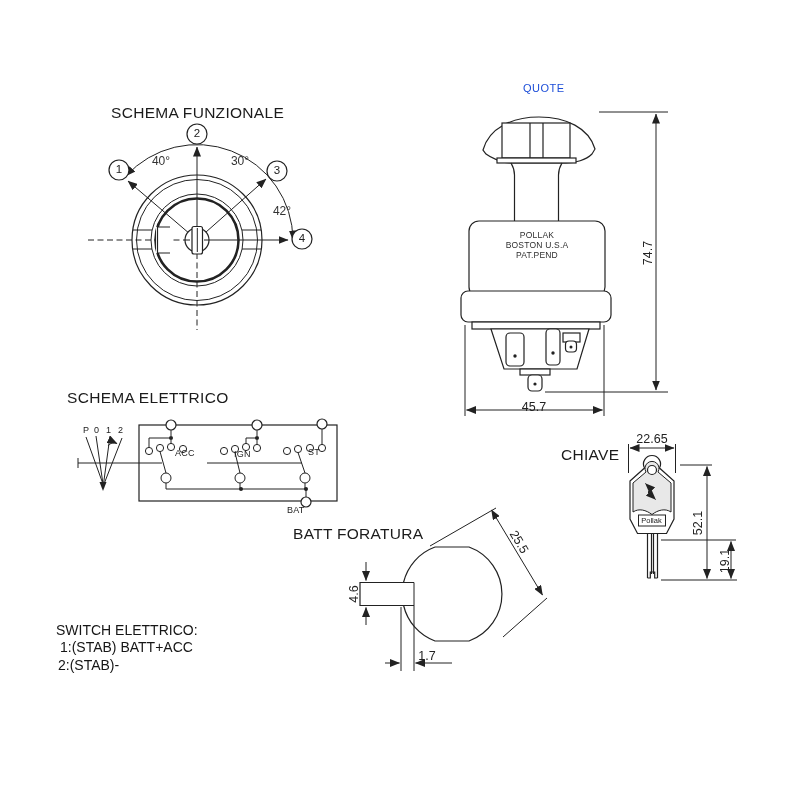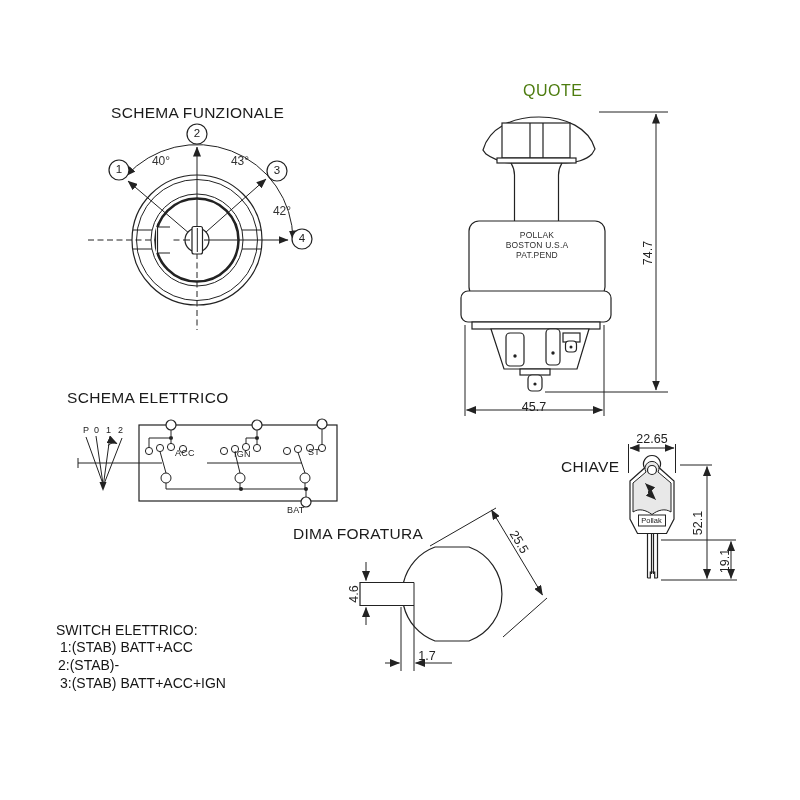--- a/index.html
+++ b/index.html
@@ -1,19 +1,19 @@
 <!DOCTYPE html>
 <html><head>
 <meta charset="utf-8">
 <style>
   html,body{margin:0;padding:0;background:#fff;}
   #canvas{position:relative;width:800px;height:800px;background:#ffffff;overflow:hidden;
           font-family:"Liberation Sans", sans-serif;}
   .t15{position:absolute;font-size:15.5px;color:#1b1b1b;letter-spacing:.3px;white-space:nowrap;text-align:center;}
-  .t16{position:absolute;font-size:16px;color:#4d7c0f;letter-spacing:.5px;white-space:nowrap;}
+  .t16{position:absolute;font-size:11px;color:#1d4ed8;letter-spacing:.5px;white-space:nowrap;}
   .sp{position:absolute;font-size:14px;color:#161616;white-space:nowrap;}
   .pnum{position:absolute;width:20px;text-align:center;font-size:11.5px;color:#222;}
   .ang{position:absolute;width:24px;text-align:center;font-size:12px;color:#333;white-space:nowrap;}
   .elbl{position:absolute;font-size:9px;color:#222;letter-spacing:.2px;white-space:nowrap;margin-top:20px;}
   .plbl{position:absolute;font-size:9px;color:#222;}
   .dimlbl{position:absolute;font-size:12.5px;color:#222;text-align:center;white-space:nowrap;width:40px;}
   .bodyline{position:absolute;width:100px;left:487px;text-align:center;font-size:8.5px;color:#2e2e2e;letter-spacing:.2px;}
   .brand{position:absolute;left:638px;top:516px;width:27px;text-align:center;font-size:7.5px;color:#222;}
   svg{position:absolute;left:0;top:0;}
   .ln{stroke:#222;fill:none;stroke-width:1.2;}
@@ -176,30 +176,30 @@
       <path class="dim" d="M366,625 V607.5" marker-end="url(#arr)"></path>
 
       <path class="dim" d="M430,546 L496,508 M503,637 L547,598"></path>
       <path class="dim" d="M491.5,510 L542.5,595" marker-start="url(#arr)" marker-end="url(#arr)"></path>
     </g>
   </svg>
 
   <div class="t15" style="left:111px;top:104px">SCHEMA FUNZIONALE</div>
   <div class="t16" style="left:523px;top:82px">QUOTE</div>
   <div class="t15" style="left:67px;top:389px">SCHEMA ELETTRICO</div>
-  <div class="t15" style="left:561px;top:458px">CHIAVE</div>
-  <div class="t15" style="left:293px;top:525px">DIMA FORATURA</div>
+  <div class="t15" style="left:561px;top:446px">CHIAVE</div>
+  <div class="t15" style="left:293px;top:525px">BATT FORATURA</div>
 
   <span class="pnum" style="left:109px;top:163px">1</span>
   <span class="pnum" style="left:187px;top:127px">2</span>
   <span class="pnum" style="left:267px;top:164px">3</span>
   <span class="pnum" style="left:292px;top:232px">4</span>
 
   <span class="ang" style="left:149px;top:154px">40°</span>
-  <span class="ang" style="left:228px;top:154px">43°</span>
+  <span class="ang" style="left:228px;top:154px">30°</span>
   <span class="ang" style="left:270px;top:204px">42°</span>
 
   <span class="bodyline" style="top:230px">POLLAK</span>
   <span class="bodyline" style="top:240px">BOSTON U.S.A</span>
   <span class="bodyline" style="top:250px">PAT.PEND</span>
 
   <span class="dimlbl" style="left:628px;top:246px;transform:rotate(-90deg)">74.7</span>
   <span class="dimlbl" style="left:514px;top:400px">45.7</span>
 
   <span class="elbl" style="left:175px;top:428px">ACC</span>
@@ -216,15 +216,14 @@
   <span class="dimlbl" style="left:678px;top:516px;transform:rotate(-90deg)">52.1</span>
   <span class="dimlbl" style="left:705px;top:554px;transform:rotate(-90deg)">19.1</span>
 
   <span class="dimlbl" style="left:499px;top:535px;transform:rotate(59deg)">25.5</span>
   <span class="dimlbl" style="left:334px;top:587px;transform:rotate(-90deg)">4.6</span>
   <span class="dimlbl" style="left:407px;top:649px">1.7</span>
 
   <div class="sp" style="left:56px;top:622px">SWITCH ELETTRICO:</div>
   <div class="sp" style="left:60px;top:639px">1:(STAB) BATT+ACC</div>
   <div class="sp" style="left:58px;top:657px">2:(STAB)-</div>
-  <div class="sp" style="left:60px;top:675px">3:(STAB) BATT+ACC+IGN</div>
 
 </div>
 
 </body></html>

